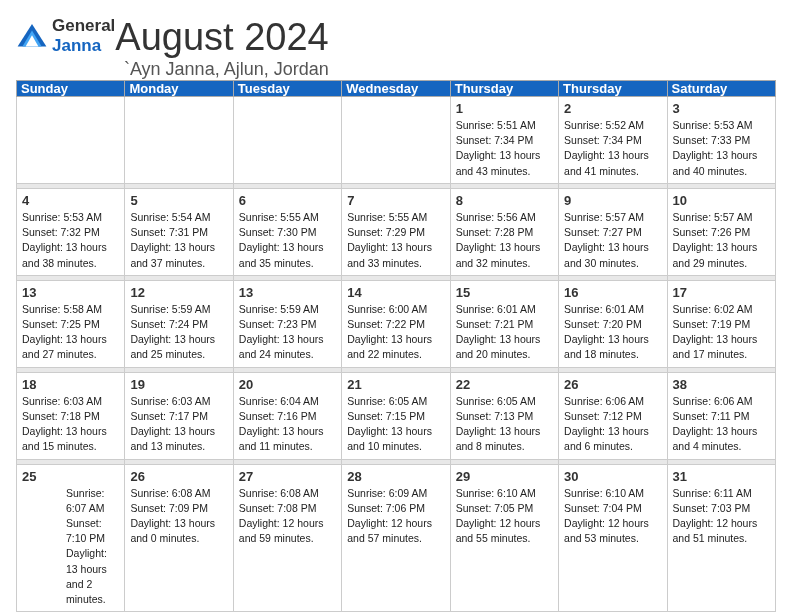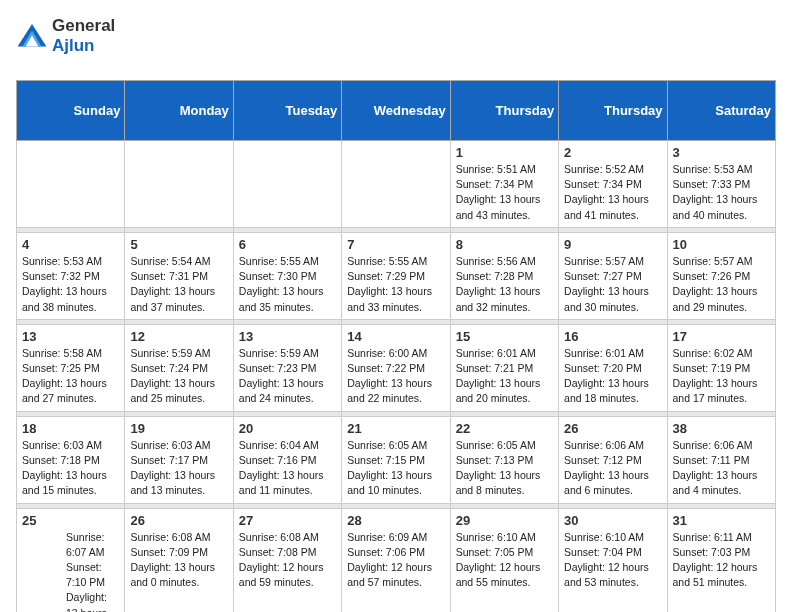--- a/index.html
+++ b/index.html
@@ -7,41 +7,41 @@
       font-family: Arial, sans-serif;
       background: #fff;
       width: 792px;
       min-height: 612px;
       padding: 16px;
     }
     .header {
       display: flex;
       justify-content: flex-start;
       align-items: flex-start;
-      margin-bottom: 24px;
+      margin-bottom: 0;
     }
     .logo {
       display: flex;
       align-items: center;
       gap: 4px;
     }
     .logo-icon {
       width: 32px;
       height: 28px;
     }
     .title-block { text-align: right; }
     .month-title { font-size: 38px; color: #333; font-weight: normal; }
     .location-title { font-size: 18px; color: #555; }
     .calendar { width: 100%; border-collapse: collapse; }
     .calendar th {
       background: #1565C0;
       color: #fff;
       font-size: 13px;
-      padding: 22px 4px;
-      text-align: right;
+      padding: 0 4px;
+      text-align: left;
       border: 1px solid #aaa;
     }
     .calendar td {
       border: 1px solid #ccc;
       vertical-align: top;
       padding: 4px 5px;
       font-size: 11px;
       color: #333;
       width: 108px;
       min-height: 80px;
@@ -64,22 +64,26 @@
 
 <div class="header">
   <div class="logo">
     <svg class="logo-icon" viewBox="0 0 40 34" xmlns="http://www.w3.org/2000/svg">
       <polygon points="20,2 38,30 2,30" fill="#1565C0"></polygon>
       <polygon points="20,10 32,30 8,30" fill="#42A5F5"></polygon>
       <polygon points="20,16 28,30 12,30" fill="#fff"></polygon>
     </svg>
     <div>
       <span style="font-size:17px;font-weight:bold;color:#333;">General</span><br>
-      <span style="font-size:17px;font-weight:bold;color:#1565C0;">Ajlun</span>
+      <span style="font-size:17px;font-weight:bold;color:#1565C0;">Janna</span>
     </div>
+  </div>
+  <div class="title-block">
+    <div class="month-title">August 2024</div>
+    <div class="location-title">`Ayn Janna, Ajlun, Jordan</div>
   </div>
 </div>
 
 <table class="calendar">
   <thead>
     <tr>
       <th>Sunday</th>
       <th>Monday</th>
       <th>Tuesday</th>
       <th>Wednesday</th>

